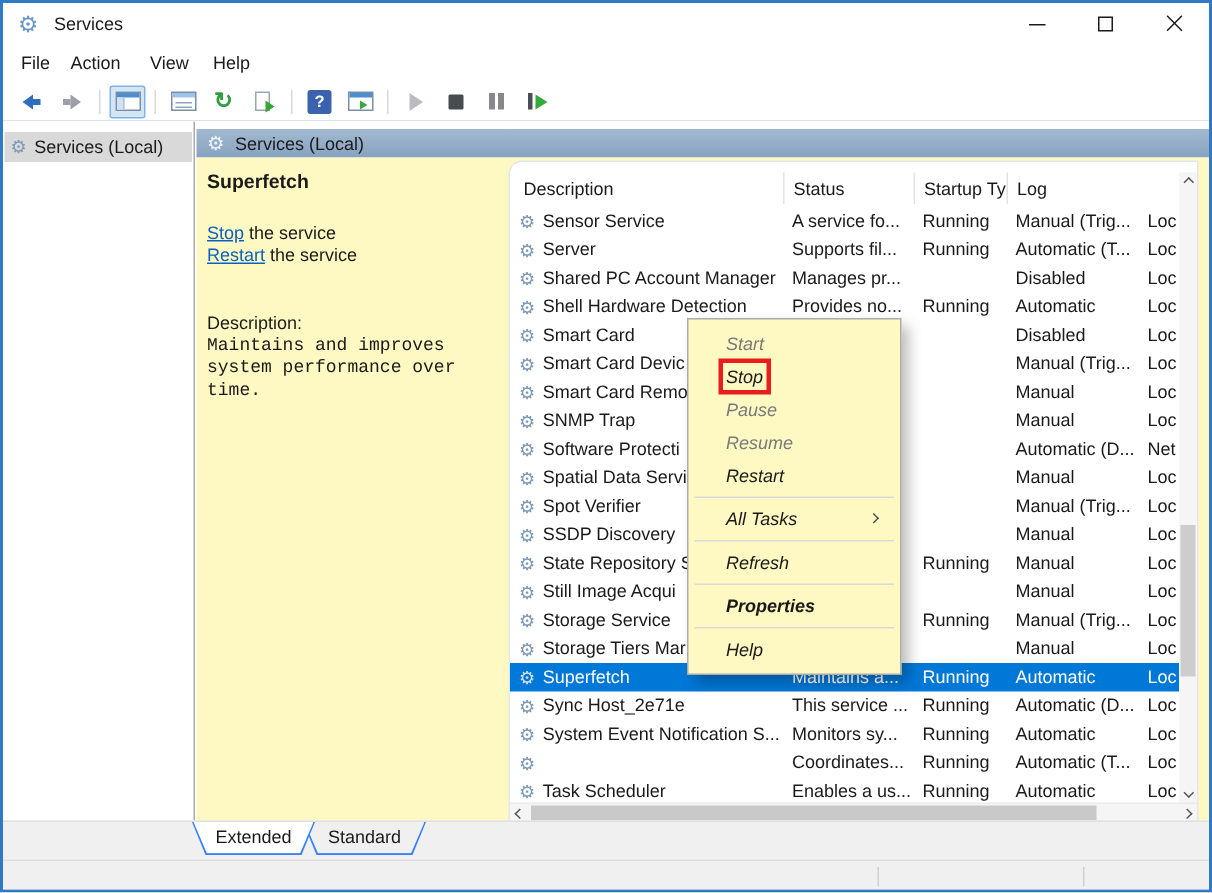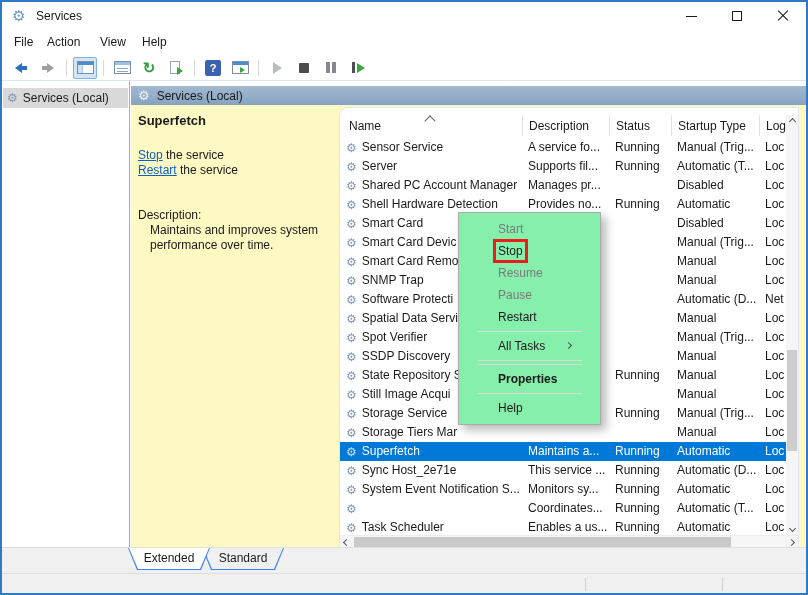--- a/index.html
+++ b/index.html
@@ -58,21 +58,21 @@
   .pane-header { position:absolute; left:0; right:0; top:5px; height:19px; background:linear-gradient(#a2b8d0,#87a3c1); display:flex; align-items:center; gap:7px; padding-left:7px; }
   .pane-header .gear { color:#edf2f8; font-size:13px; }
   .content { position:absolute; left:0; right:0; top:24px; bottom:0; background:#fef9c3; }
 
   
   .detail { position:absolute; left:7px; top:0; width:200px; }
   .detail-title { position:absolute; left:0; top:8px; font-size:13px; font-weight:bold; white-space:nowrap; }
   .detail-stop { position:absolute; left:0; top:43px; white-space:nowrap; }
   .detail-restart { position:absolute; left:0; top:58px; white-space:nowrap;text-align:center; }
   .detail-desc-label { position:absolute; left:0; top:103px; }
-  .detail-desc { position:absolute; left:12px; top:118px; width:184px; line-height:15px; }
+  .detail-desc { position:absolute; left:0; top:118px; width:184px; line-height:15px;font-family:Liberation Mono, monospace; }
   a.svc-link { text-decoration:underline; cursor:pointer; }
 
   
   .listcard { position:absolute; left:208px; top:2px; width:460px; height:442px; background:#fff; border:1px solid #e2e7ee; border-top-left-radius:9px; padding-top:7px; }
   .lheader { display:grid; grid-template-columns:183px 87px 62px 88px 1fr; height:21px; margin-right:12px; position:relative; }
   .hcell { display:flex; align-items:center; padding-left:6px; border-right:1px solid #e3e3e3; position:relative; white-space:nowrap; overflow:hidden; }
   .hcell:first-child { padding-left:9px; }
   .hcell:last-child { border-right:none; }
   .rows { margin-top:2px; margin-right:12px; position:relative; }
   .lrow { display:grid; grid-template-columns:183px 87px 62px 88px 1fr; height:19px; line-height:19px; white-space:nowrap; }
@@ -86,21 +86,21 @@
   .vscroll { position:absolute; top:7px; right:0; bottom:13px; width:12px; background:#f5f5f5; }
   .vs-btn { position:absolute; left:0; width:12px; height:13px; display:flex; align-items:center; justify-content:center; background:#f5f5f5; }
   .vs-btn .ch { width:5px; height:5px; border-width:0 1.5px 1.5px 0; border-color:#555; border-style:solid; }
   .vs-thumb { position:absolute; left:1px; right:1px; top:56%; height:24%; background:#cdcdcd; }
   .hscroll { position:absolute; left:0; right:0; bottom:0; height:13px; background:#f5f5f5; border-top:1px solid #ececec; }
   .hs-btn { position:absolute; top:0; width:13px; height:12px; display:flex; align-items:center; justify-content:center; }
   .hs-btn .ch { width:5px; height:5px; border-width:0 1.5px 1.5px 0; border-color:#555; border-style:solid; }
   .hs-thumb { position:absolute; left:14px; top:1px; height:10px; width:377px; background:#c9c9c9; }
 
   
-  .ctxmenu { position:absolute; left:456px; top:210px; width:143px; background:#86efac; border:1px solid #ababab; box-shadow:5px 5px 9px rgba(0,0,0,.28); padding:5px 16px; z-index:50; }
+  .ctxmenu { position:absolute; left:456px; top:210px; width:143px; background:#fef9c3; border:1px solid #ababab; box-shadow:5px 5px 9px rgba(0,0,0,.28); padding:5px 2px; z-index:50;font-style:italic; }
   .mi { height:22px; line-height:22px; padding-left:23px; position:relative; white-space:nowrap; }
   .mi.disabled { color:#7a7a7a; }
   .mi.bold { font-weight:bold; }
   .mi .sub { position:absolute; right:13px; top:8px; width:5px; height:5px; }
   .msep { border-top:1px solid #d9d9d9; margin:3px 2px; height:0; }
   .hl-red { outline:3px solid #ea1c1c; outline-offset:2px; }
 
   
   .tabstrip { position:absolute; top:545px; left:0; right:0; height:26px; background:#f0f0f0; border-top:1px solid #e0e0e0; }
   .tab-outer { position:absolute; top:0; height:22px; }
@@ -215,24 +215,20 @@
         <div class="detail">
           <div class="detail-title">Superfetch</div>
           <div class="detail-stop"><a class="svc-link" style="color: rgb(11, 97, 194);">Stop</a><span> the service</span></div>
           <div class="detail-restart"><a class="svc-link" style="color: rgb(11, 97, 194);">Restart</a><span> the service</span></div>
           <div class="detail-desc-label">Description:</div>
           <div class="detail-desc">Maintains and improves system performance over time.</div>
         </div>
 
         <div class="listcard">
           <div class="lheader" id="lheader">
-              <div class="hcell">
-                <span>Name</span>
-                <i class="sort-caret"></i>
-              </div>
               <div class="hcell">
                 <span>Description</span>
               </div>
               <div class="hcell">
                 <span>Status</span>
               </div>
               <div class="hcell">
                 <span>Startup Type</span>
               </div>
               <div class="hcell">
@@ -469,26 +465,27 @@
               </span>
           </div>
         </div>
       </div>
     </div>
   </div>
 
   <div class="ctxmenu" id="ctxmenu">
       <div class="mi disabled"><span>Start</span></div>
       <div class="mi"><span class="hl-red" style="outline-color: rgb(234, 28, 28);">Stop</span></div>
+      <div class="mi disabled"><span>Pause</span></div>
       <div class="mi disabled"><span>Resume</span></div>
-      <div class="mi disabled"><span>Pause</span></div>
       <div class="mi"><span>Restart</span></div>
       <div class="msep"></div>
       <div class="mi"><span>All Tasks</span><i class="ch right sub"></i></div>
       <div class="msep"></div>
+      <div class="mi"><span>Refresh</span></div>
       <div class="msep"></div>
       <div class="mi bold"><span>Properties</span></div>
       <div class="msep"></div>
       <div class="mi"><span>Help</span></div>
     </div>
 
   <div class="tabstrip" id="tabstrip">
       <div class="tab-outer active" style="left: 126px; width: 82px; z-index: 3;">
         <div class="tab-shape">
           <div class="tab-inner">

